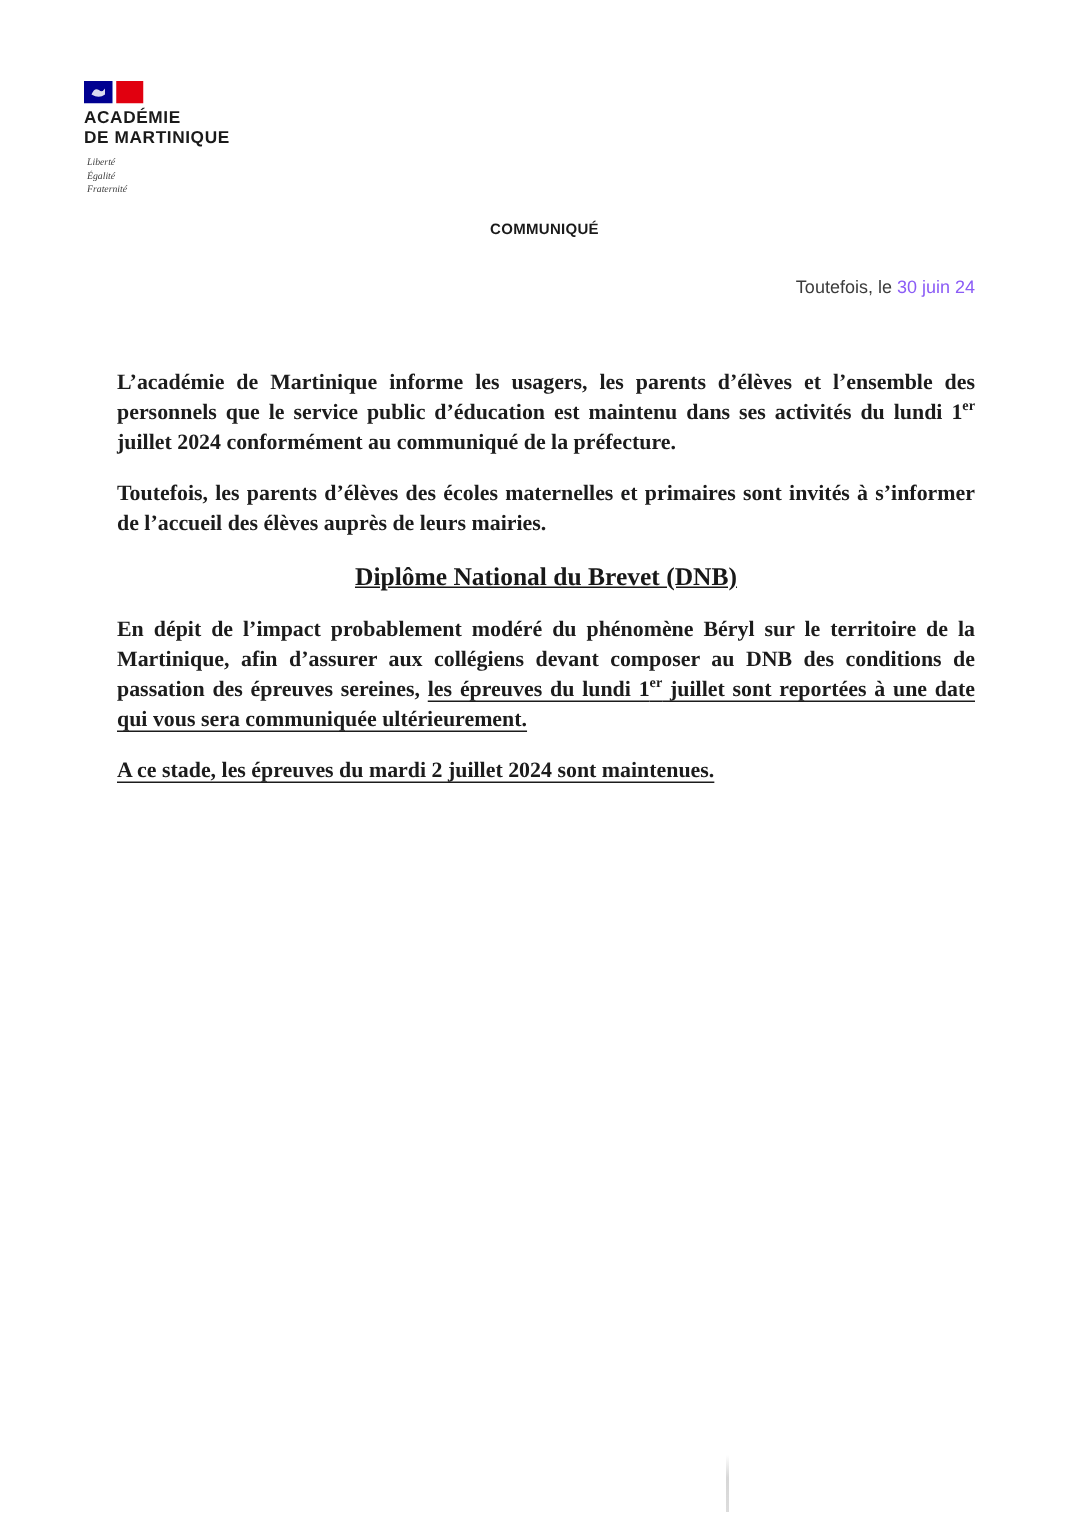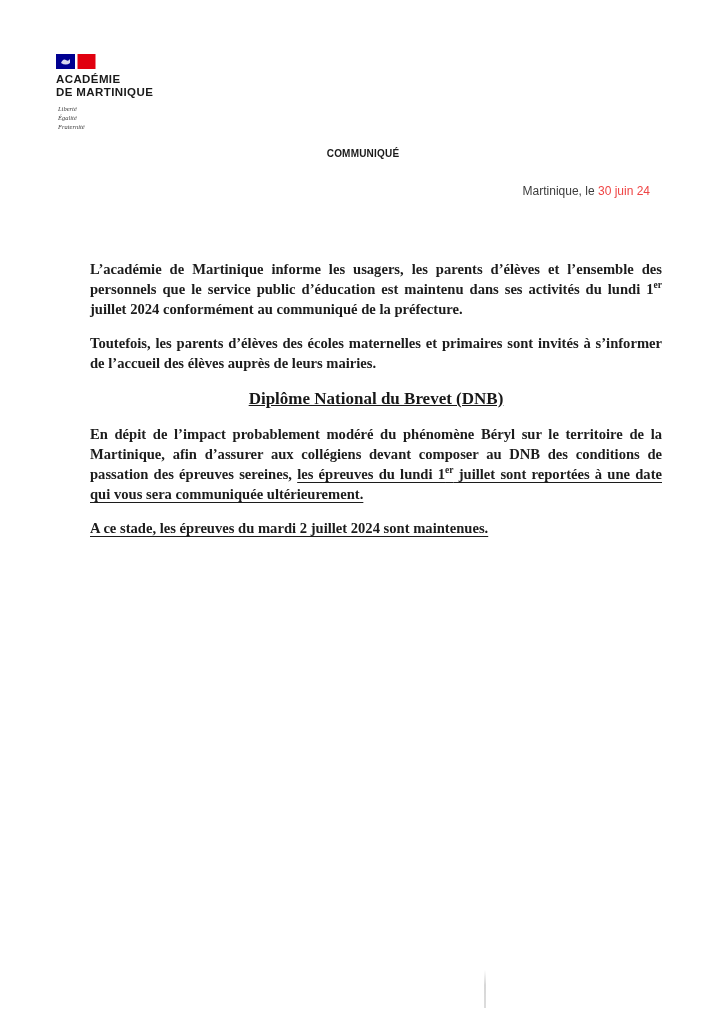--- a/index.html
+++ b/index.html
@@ -61,34 +61,33 @@
   .dateline {
     position: absolute;
     top: 184px;
     left: 78px;
     width: 572px;
     text-align: right;
     font-family: "Liberation Sans", sans-serif;
     font-size: 12px;
     color: #3c3c3c;
   }
-  .dateline .date-value { color: #ef4444; }
+  .dateline .date-value { color: #8b5cf6; }
 
   
   .body-text {
     position: absolute;
     top: 245px;
-    left: 90px;
+    left: 78px;
     width: 572px;
     font-family: "Liberation Serif", serif;
     font-weight: bold;
     font-size: 14.6px;
     line-height: 20px;
     color: #1c1c1c;
-    margin-top: 14px;
   }
   .para { text-align: justify; margin-bottom: 14px; }
   .para.p2 { margin-bottom: 13px; }
   .section-heading {
     text-align: center;
     font-size: 17px;
     margin: 16px 0 15px 0;
     color: #181818;
     text-decoration: underline;
   }
@@ -131,21 +130,21 @@
     <div class="motto">
       <div>Liberté</div>
       <div>Égalité</div>
       <div>Fraternité</div>
     </div>
   </div>
 
   <div class="doc-title">COMMUNIQUÉ</div>
 
   <div class="dateline">
-    <span>Martinique, le </span><span class="date-value">30 juin 24</span>
+    <span>Toutefois, le </span><span class="date-value">30 juin 24</span>
   </div>
 
   <div class="body-text">
 
     <p class="para p1"><span>L’académie de Martinique informe les usagers, les parents d’élèves et l’ensemble des personnels que le service public d’éducation est maintenu dans ses activités du lundi 1</span><sup>er</sup><span> juillet 2024 conformément au communiqué de la préfecture.</span></p>
 
     <p class="para p2">Toutefois, les parents d’élèves des écoles maternelles et primaires sont invités à s’informer de l’accueil des élèves auprès de leurs mairies.</p>
 
     <h2 class="section-heading">Diplôme National du Brevet (DNB)</h2>
 

